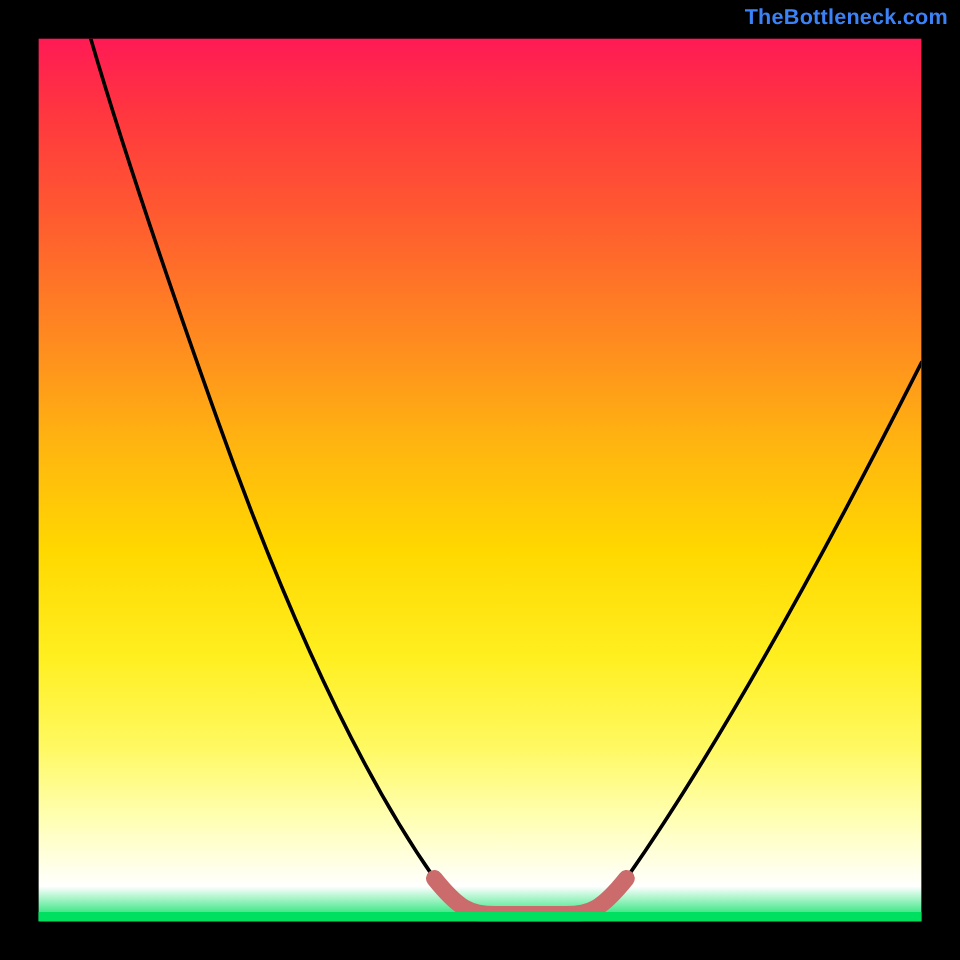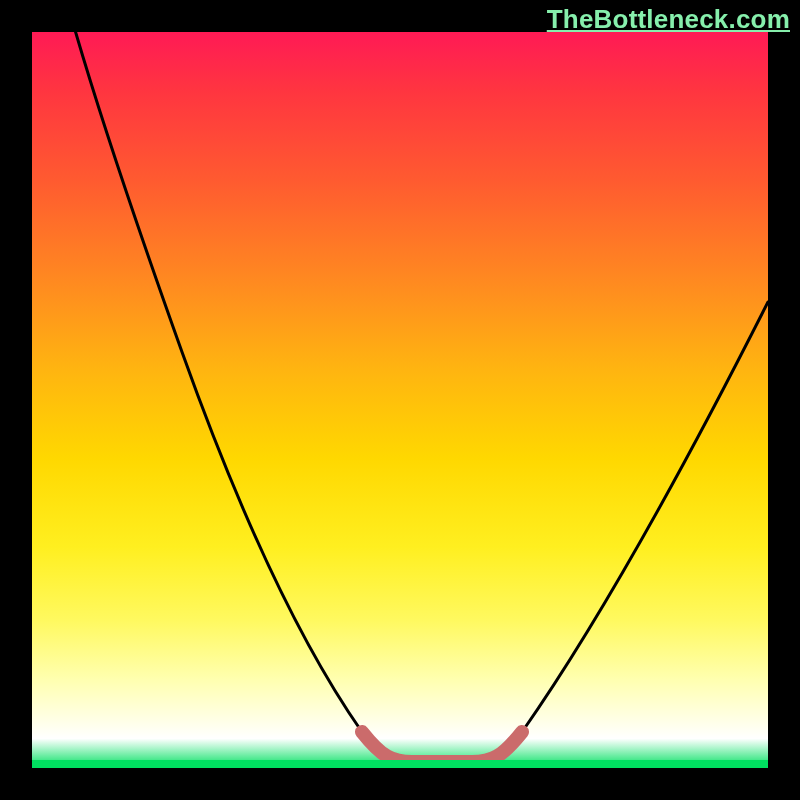--- a/index.html
+++ b/index.html
@@ -14,26 +14,25 @@
   .frame {
     position: relative;
     width: 800px;
     height: 800px;
     background: #000;
   }
   .watermark {
     position: absolute;
     top: 4px;
     right: 10px;
-    color: #86efac;
-    font-size: 26px;
+    color: #3b82f6;
+    font-size: 18px;
     font-weight: bold;
     letter-spacing: 0.2px;
     z-index: 10;
-    text-decoration: underline;
   }
   .plot-area {
     position: absolute;
     left: 32px;
     top: 32px;
     width: 736px;
     height: 736px;
     overflow: hidden;
   }
   .gradient-bg {

